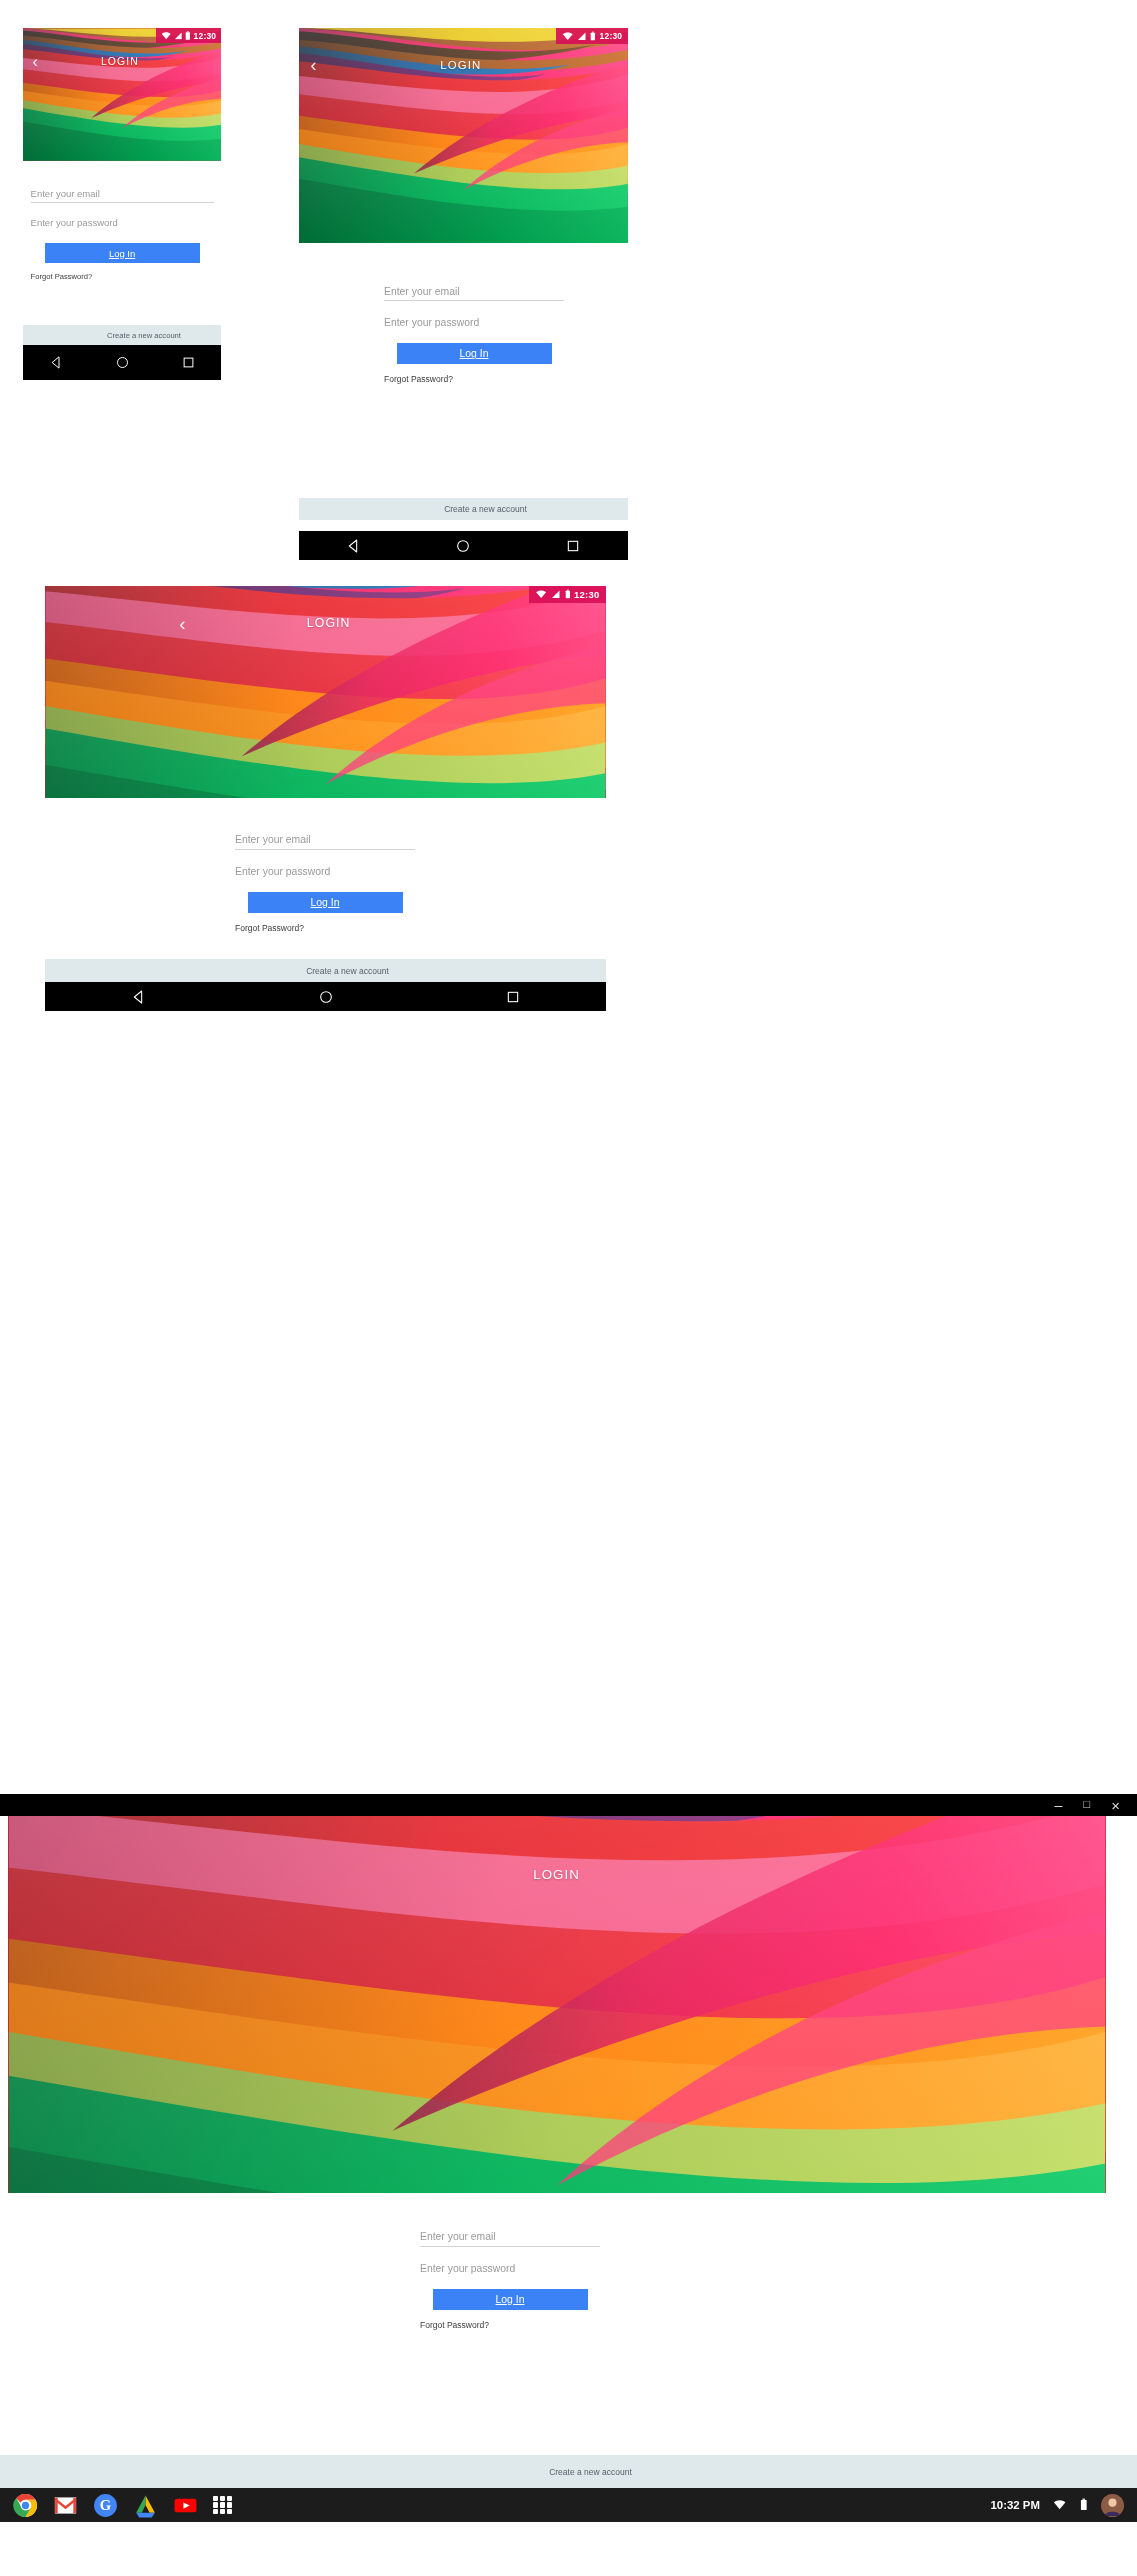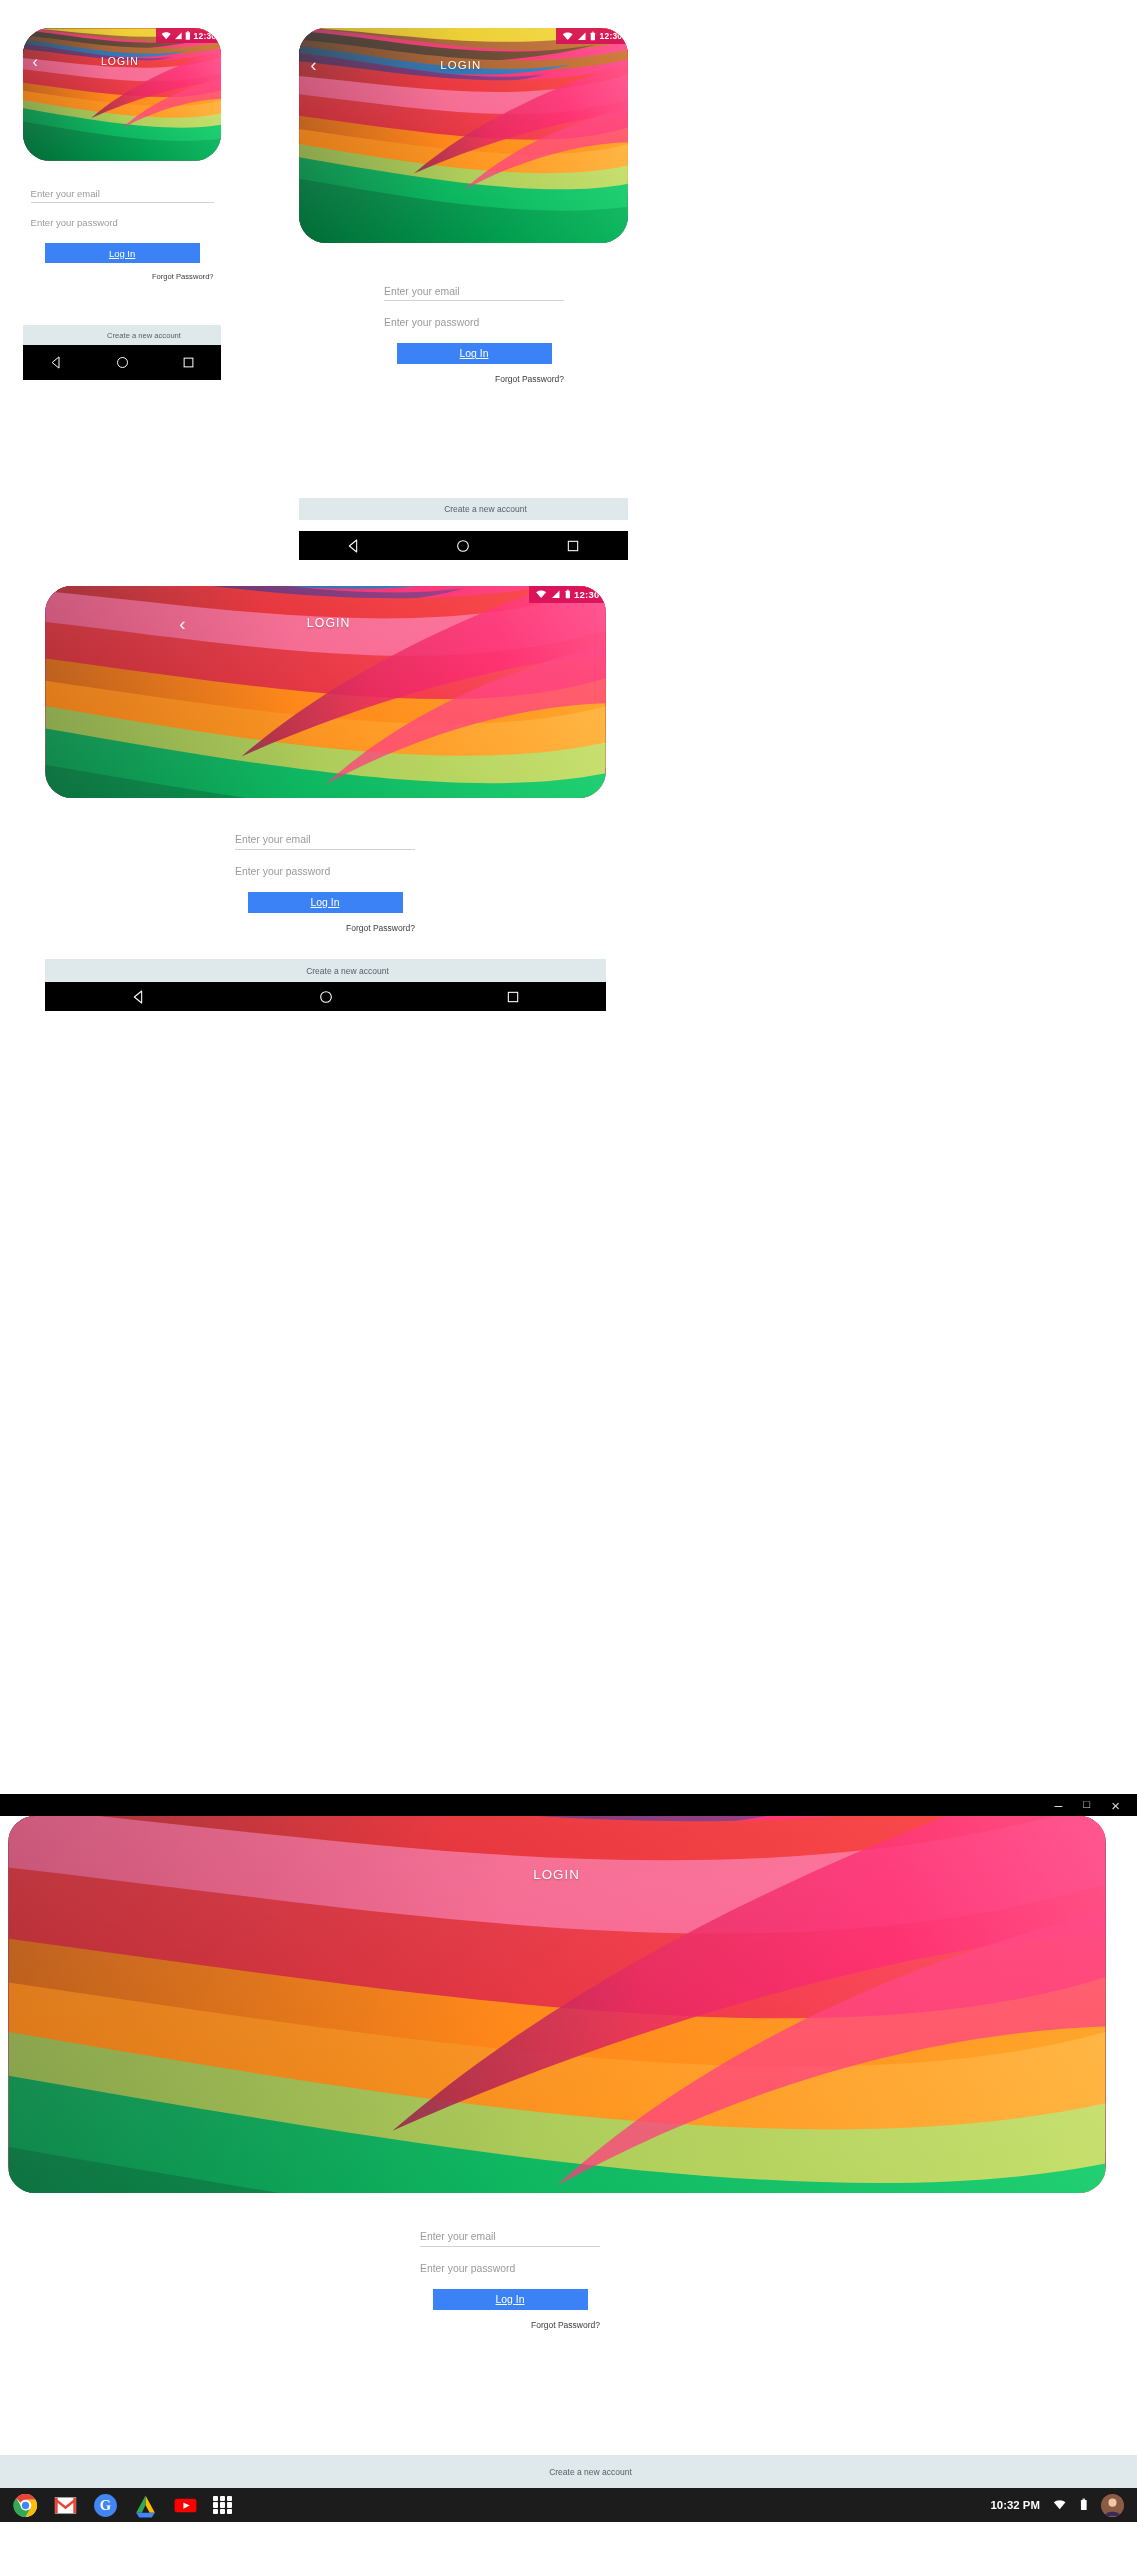--- a/index.html
+++ b/index.html
@@ -12,22 +12,21 @@
   }
   body { position: relative; width: 1137px; height: 2576px; overflow: hidden; }
 
   
   .device { position: absolute; background: #ffffff; }
 
   
   .hero {
     position: relative;
     overflow: hidden;
-    background: #737373;
-    border-radius: 27px;
+    background: #b91c1c;
   }
 
   .statusbar {
     position: absolute;
     top: 0; right: 0;
     display: flex;
     align-items: center;
     gap: 4.7px;
     padding: 0 6.6px;
     height: 21px;
@@ -80,21 +79,21 @@
     text-align: center;
     border: none;
     display: flex;
     align-items: center;
     justify-content: center;
     cursor: pointer;
     font-family: inherit;
     text-decoration: underline;
   }
   .forgot {
-    text-align: right;
+    text-align: left;
     color: #3b3b3b;
   }
 
   
   .create {
     background: #dfe8ea;
     color: #55616b;
     display: flex;
     align-items: center;
     justify-content: center;

